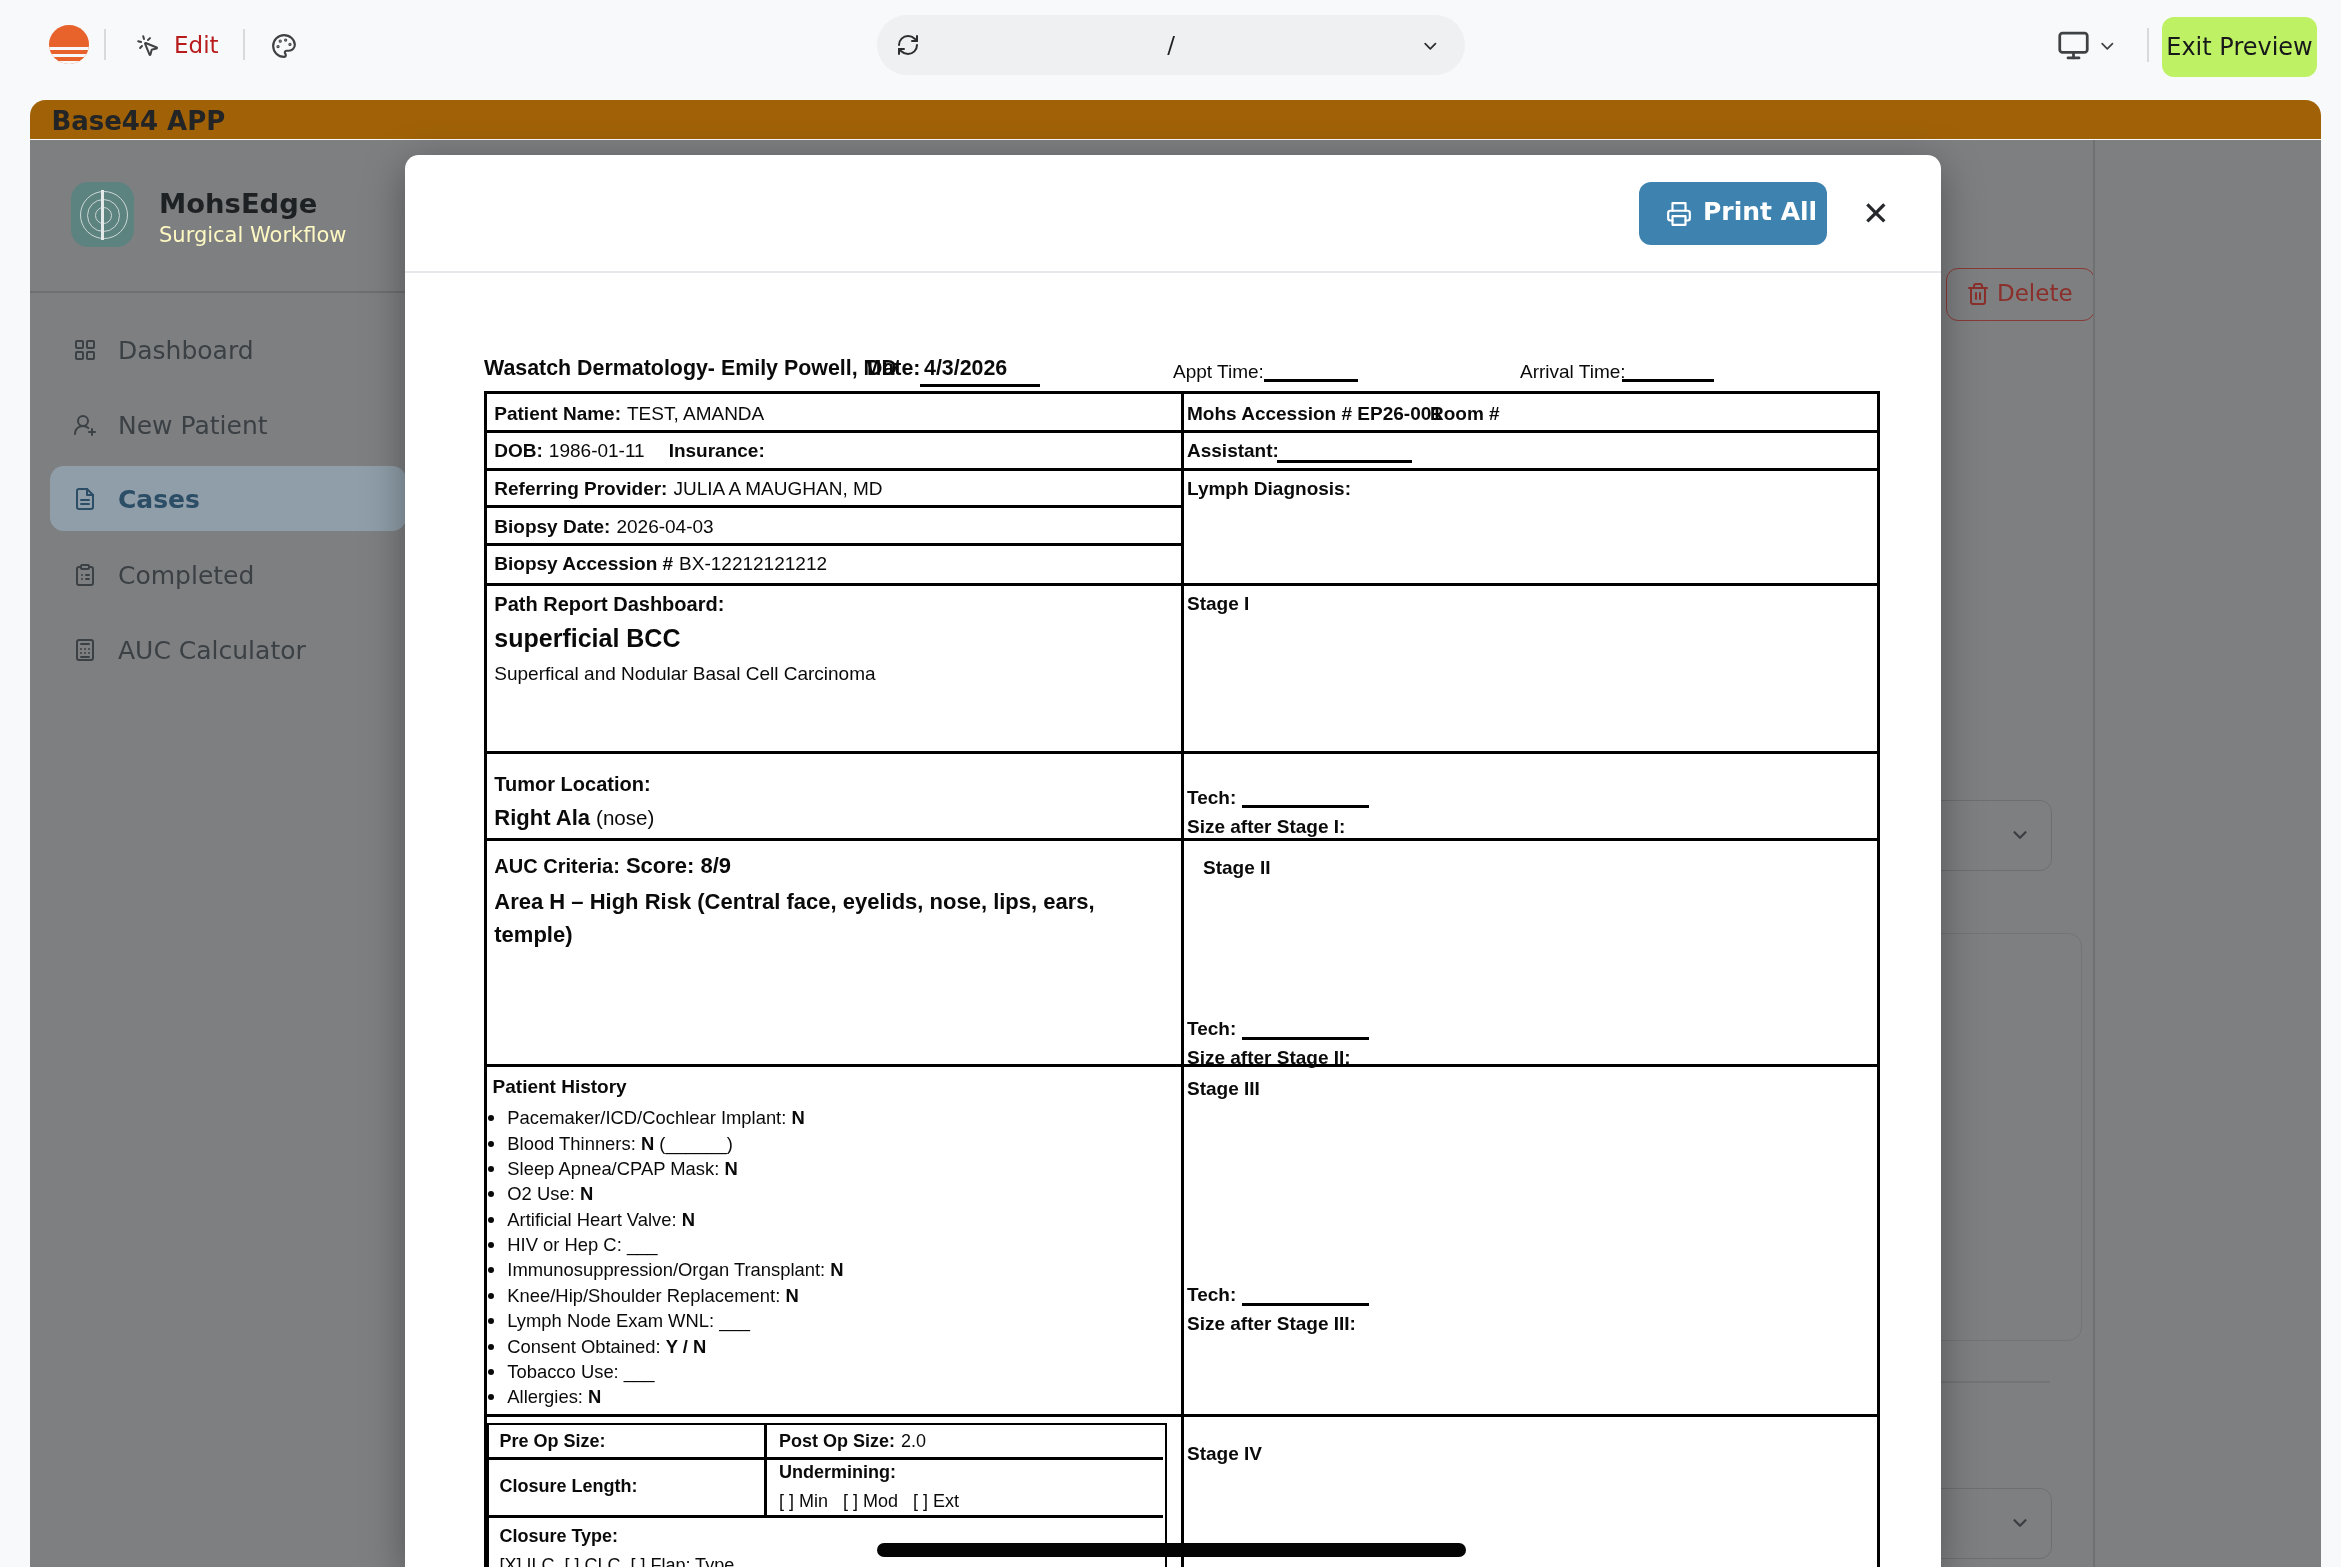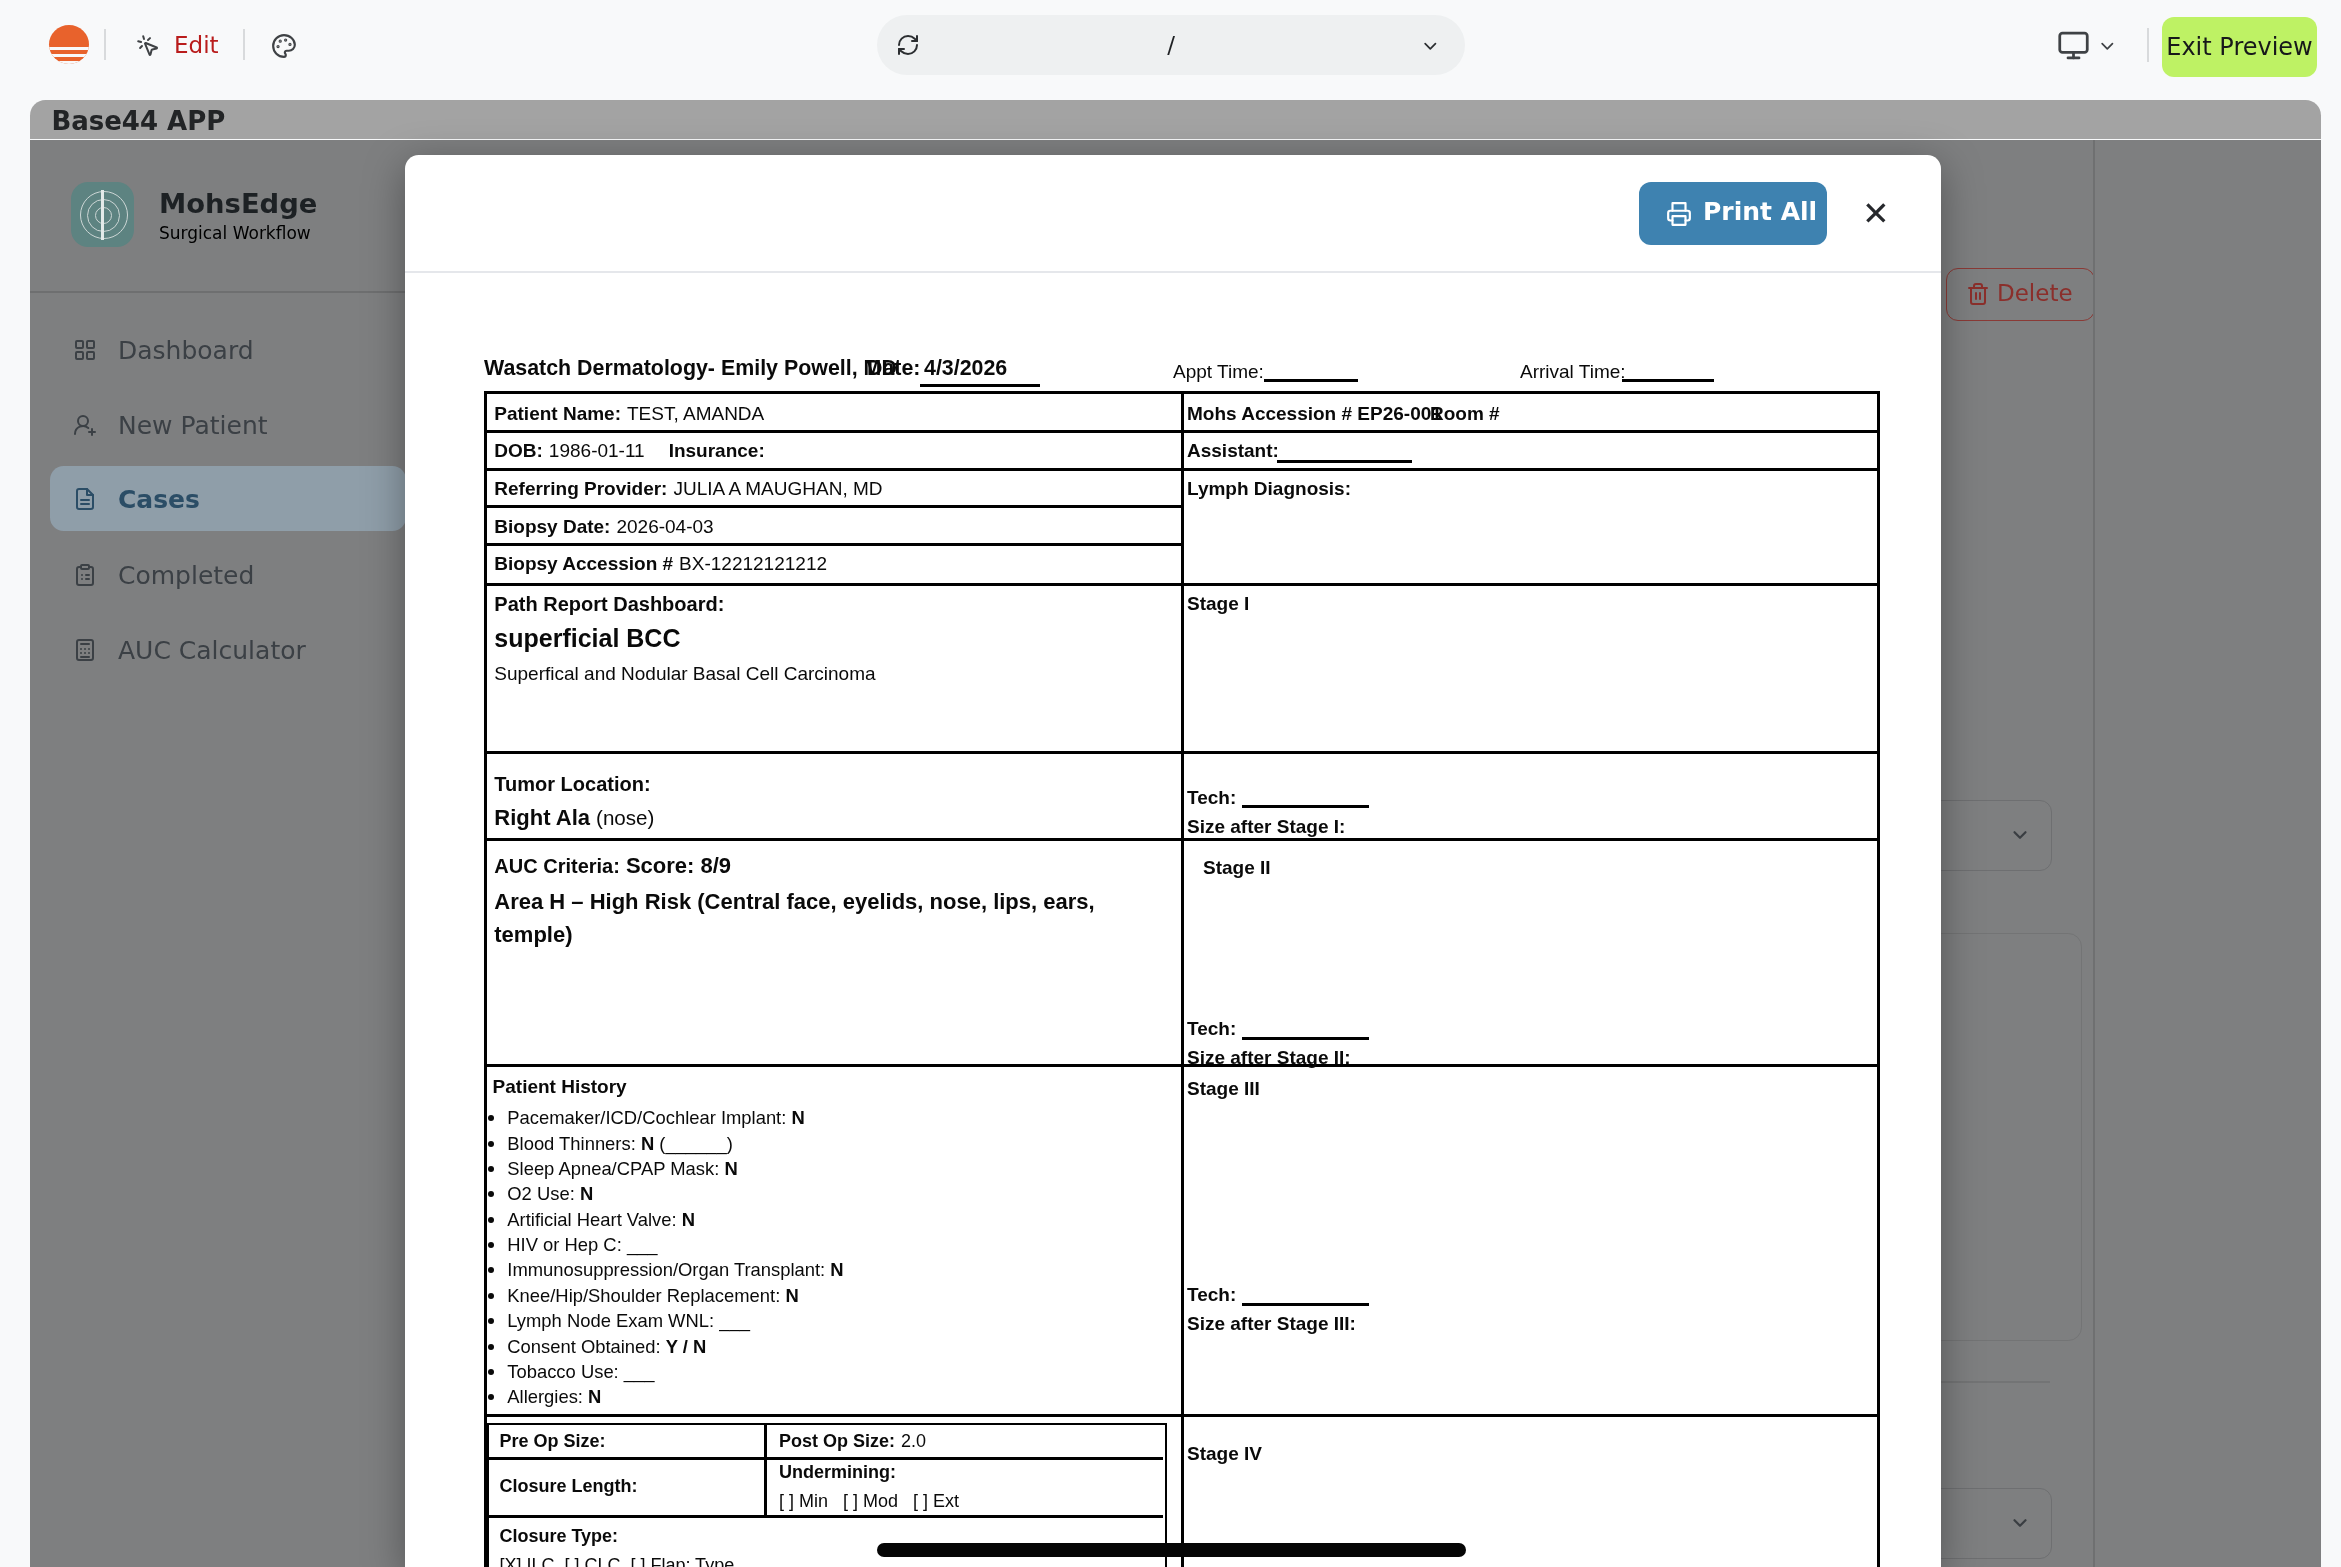--- a/index.html
+++ b/index.html
@@ -11,29 +11,29 @@
   
   .topbar{position:absolute;left:0;top:0;width:2342px;height:100px;background:#f8f9fa;}
   .logo-circle{position:absolute;left:49px;top:25px;width:40px;height:39px;border-radius:50%;
     background:#e8622c;overflow:hidden;}
   .logo-stripe{position:absolute;left:0;width:100%;height:3.4px;background:#f8f9fa;}
   .tb-div{position:absolute;width:1.7px;background:#d8dadc;}
   .tb-text{position:absolute;color:#b91c1c;font-size:23px;}
   .pill{position:absolute;background:#eef0f1;border-radius:30px;}
   .icon{color:#3f4245;}
   
-  .band{position:absolute;left:30px;top:100px;width:2291px;height:39px;background:#a3a3a3;
+  .band{position:absolute;left:30px;top:100px;width:2291px;height:39px;background:#a16207;
     border-radius:15.4px 15.4px 0 0;}
   .band-label{position:absolute;left:21.4px;top:6px;font-size:26px;font-weight:600;color:#222426;}
   .apparea{position:absolute;left:30px;top:140px;width:2291px;height:1428px;background:#7e7f80;}
   
   .side-tile{position:absolute;left:41px;top:42px;width:63px;height:65px;border-radius:17px;background:#5d8381;}
   .ring{position:absolute;border:1.7px solid #ccd6d5;border-radius:50%;}
   .side-title{position:absolute;left:129px;top:48px;font-size:27.4px;font-weight:700;color:#1d2124;}
-  .side-sub{position:absolute;left:129px;top:83px;font-size:17px;color:#000000;}
+  .side-sub{position:absolute;left:129px;top:83px;font-size:21px;color:#fef9c3;}
   .side-divider{position:absolute;left:0;top:151px;width:375px;height:1.7px;background:#6e6f70;}
   .nav-item{position:absolute;left:0;width:422px;height:65px;}
   .nav-icon{position:absolute;left:43px;top:20.6px;color:#3b4045;}
   .nav-label{position:absolute;left:88px;top:19px;font-size:25px;font-weight:500;color:#3b4045;}
   .nav-active-pill{position:absolute;left:20px;top:0;width:356px;height:65px;border-radius:13.7px;background:#8f9ea9;}
   .nav-active .nav-icon,.nav-active .nav-label{color:#2b4d66;}
   
   .ghost{position:absolute;border:1.7px solid #6e6f71;border-radius:12px;}
   .delete-btn{position:absolute;left:1916px;top:128px;width:147px;height:51px;border:1.7px solid #8a3a36;
     border-radius:12px;color:#8b2f2b;}

